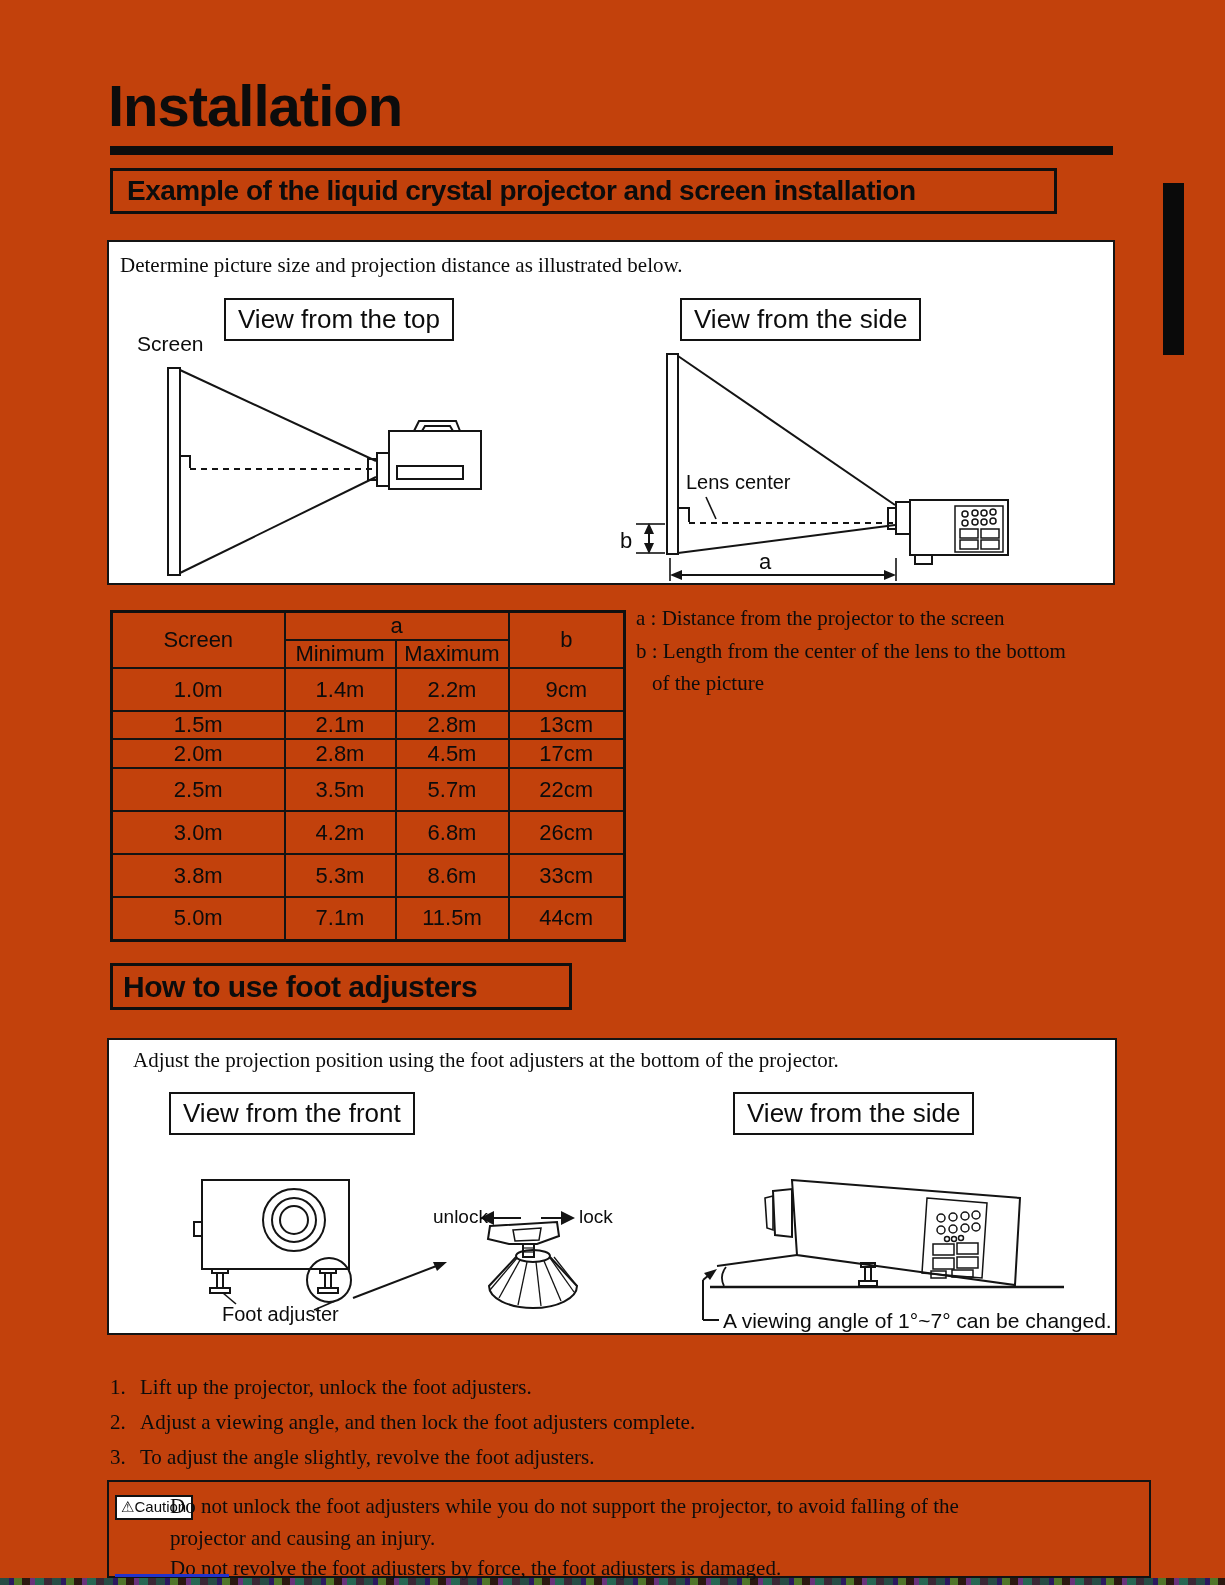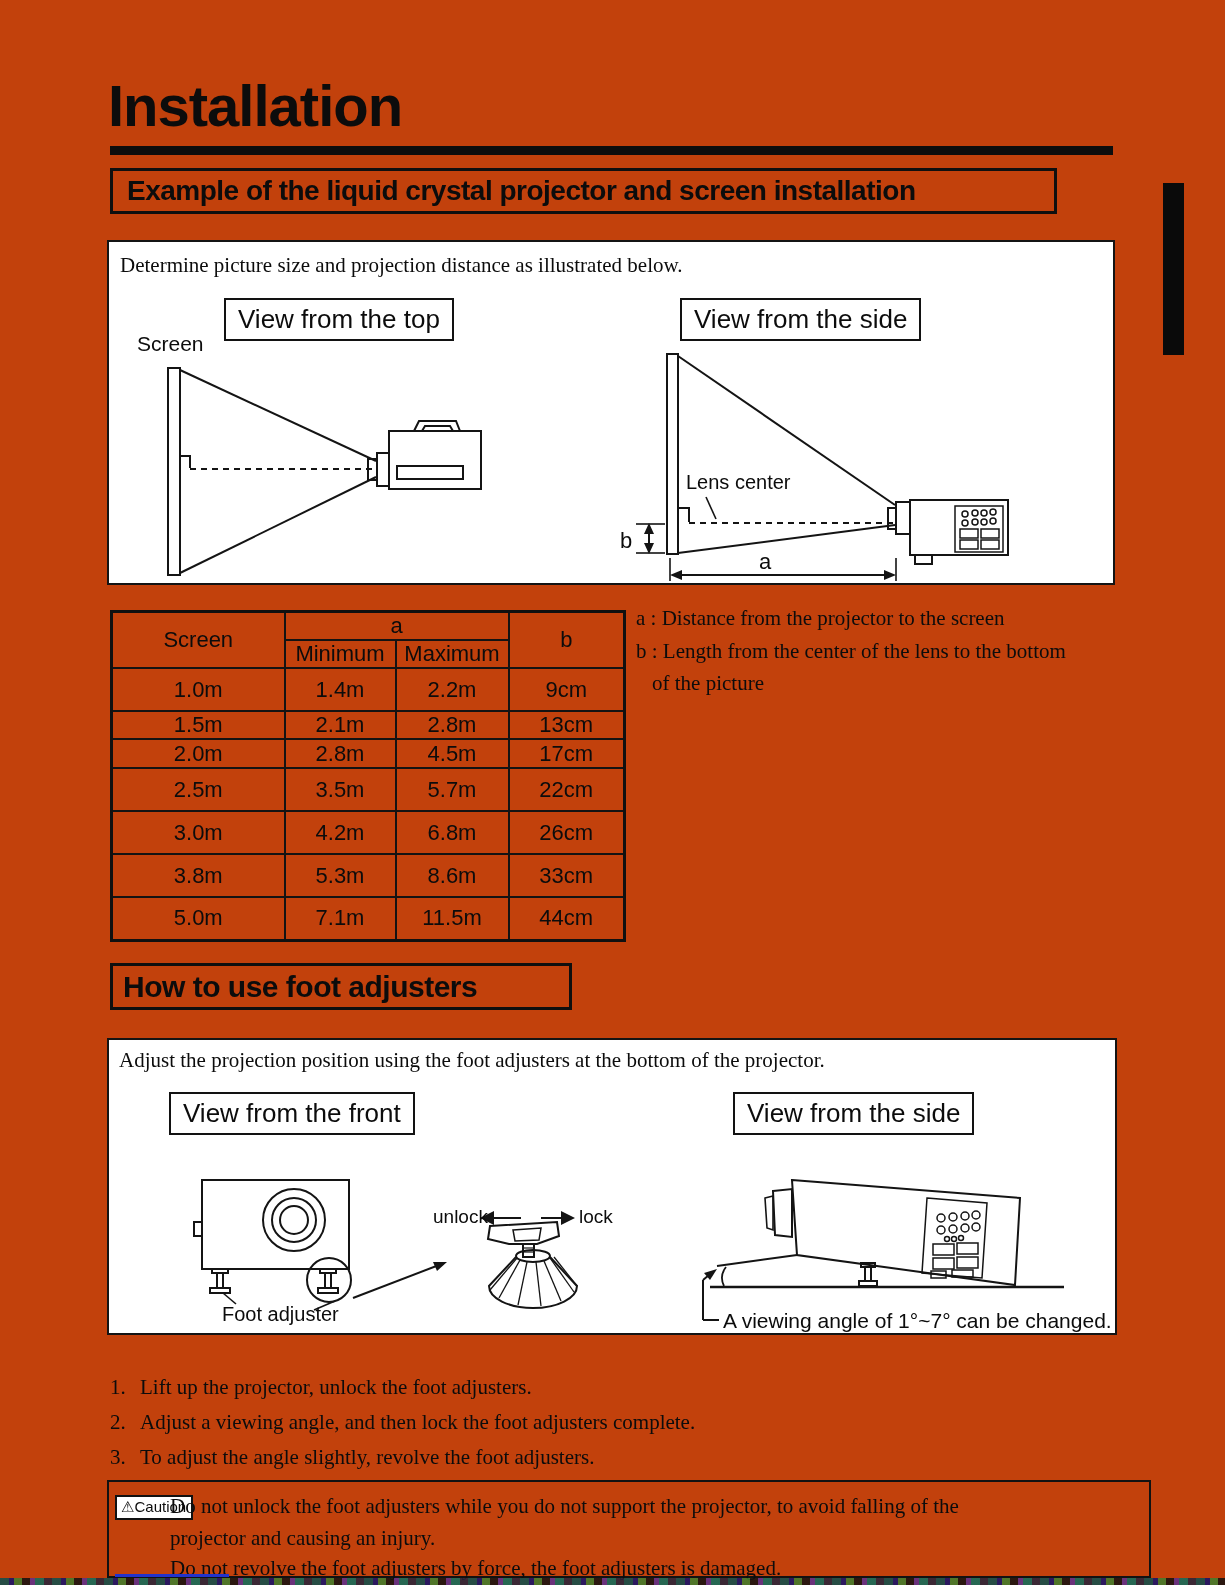--- a/index.html
+++ b/index.html
@@ -270,21 +270,21 @@
         <line x1="608" y1="226" x2="688" y2="215"></line>
         <path d="M 617 227 Q 610 236 615 246" stroke-width="1.8"></path>
         <g>
           <line x1="594" y1="280" x2="594" y2="240"></line>
           <line x1="594" y1="280" x2="610" y2="280"></line>
           <line x1="594" y1="240" x2="600" y2="235"></line>
           <polygon points="608,229 601,240 595,233" fill="#141414" stroke="none"></polygon>
         </g>
       </g>
     </svg>
-    <div class="abs intro serif" style="left:10px;top:8px;">Adjust the projection position using the foot adjusters at the bottom of the projector.</div>
+    <div class="abs intro serif" style="left:24px;top:8px;">Adjust the projection position using the foot adjusters at the bottom of the projector.</div>
     <div class="abs vlabel" style="left:60px;top:52px;"><span>View from the front</span></div>
     <div class="abs vlabel" style="left:624px;top:52px;"><span>View from the side</span></div>
     <div class="abs dlabel" style="left:324px;top:166px;font-size:19px;">unlock</div>
     <div class="abs dlabel" style="left:470px;top:166px;font-size:19px;">lock</div>
     <div class="abs dlabel" style="left:113px;top:263px;">Foot adjuster</div>
     <div class="abs dlabel" style="left:614px;top:269px;font-size:21px;">A viewing angle of 1°~7° can be changed.</div>
   </div>
 
   <div class="abs steps-item serif" style="left:110px;top:1375px;">
     <span class="step-num">1.</span><span>Lift up the projector, unlock the foot adjusters.</span>

